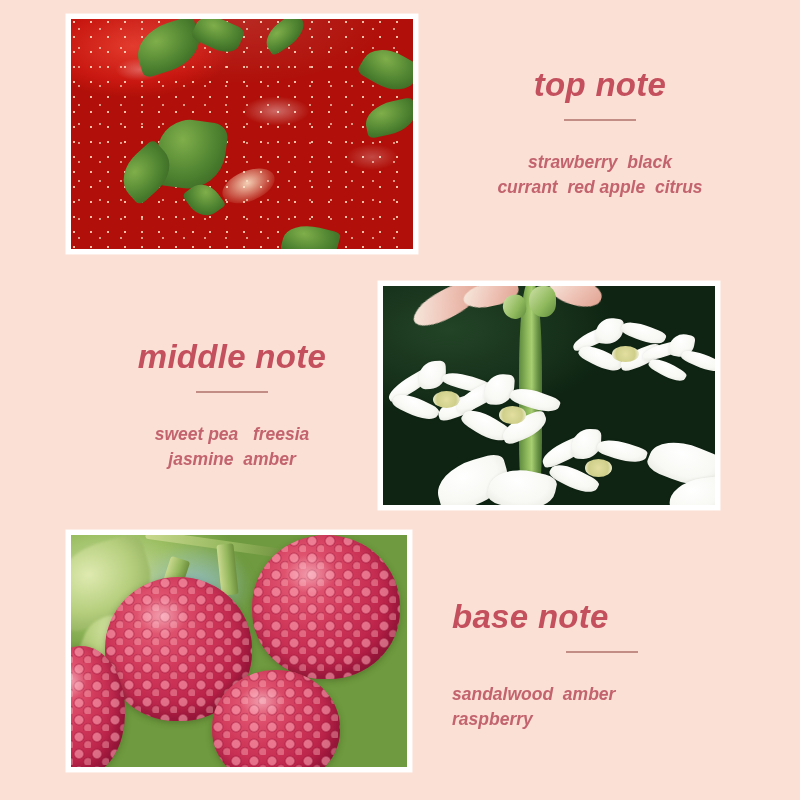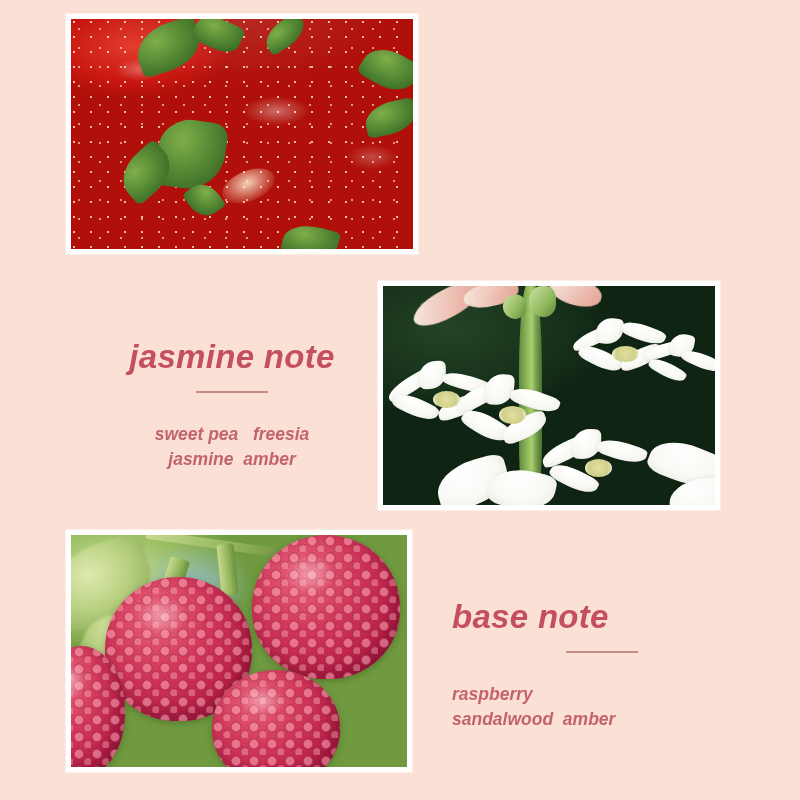--- a/index.html
+++ b/index.html
@@ -216,23 +216,31 @@
       <div class="leaf l3"></div>
       <div class="leaf l4"></div>
       <div class="leaf l5"></div>
       <div class="leaf l6"></div>
       <div class="leaf l7"></div>
       <div class="leaf l8"></div>
       <div class="leaf l9"></div>
     </div>
   </div>
 
+  <div class="note-block" id="note-top">
+    <div class="note-title">top note</div>
+    <div class="note-rule"></div>
+    <div class="note-ingredients">
+      <div>strawberry  black</div>
+      <div>currant  red apple  citrus</div>
+    </div>
+  </div>
 
   <div class="note-block" id="note-middle">
-    <div class="note-title">jasmine note</div>
+    <div class="note-title">middle note</div>
     <div class="note-rule"></div>
     <div class="note-ingredients">
       <div>sweet pea   freesia</div>
       <div>jasmine  amber</div>
     </div>
   </div>
 
   <div class="photo-frame" id="photo-tuberose">
     <div class="photo">
       <div class="tube-bg"></div>
@@ -319,18 +327,18 @@
         <div class="drupelets"></div>
         <div class="berry-hi"></div>
       </div>
     </div>
   </div>
 
   <div class="note-block" id="note-base">
     <div class="note-title">base note</div>
     <div class="note-rule"></div>
     <div class="note-ingredients">
+      <div>sandalwood  amber</div>
       <div>raspberry</div>
-      <div>sandalwood  amber</div>
     </div>
   </div>
 
 </div>
 
 </body></html>

